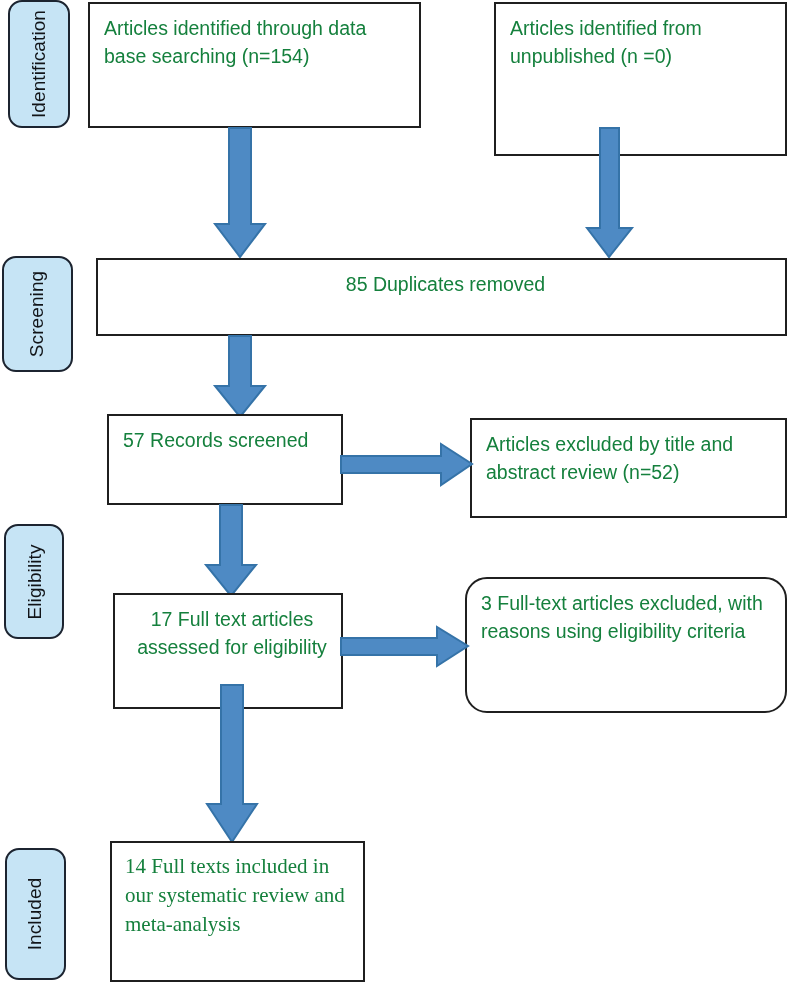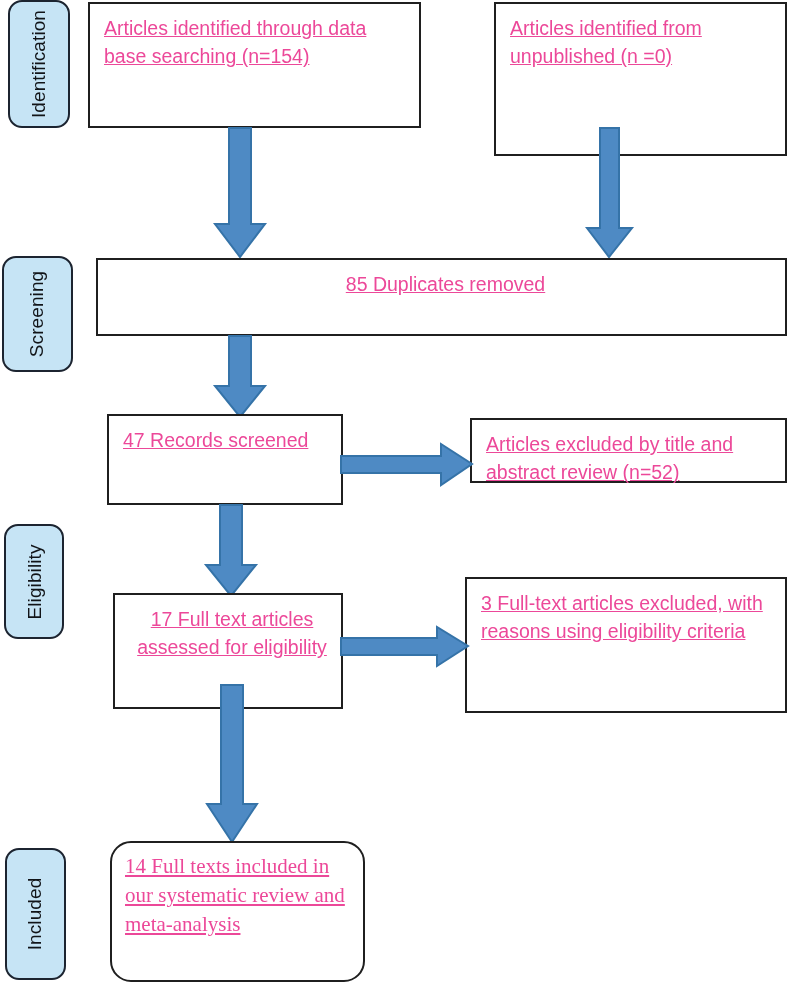--- a/index.html
+++ b/index.html
@@ -46,23 +46,22 @@
     border: 2px solid #1f1f1f;
     box-sizing: border-box;
   }
   .flow-box .box-text {
     position: absolute;
     left: 14px;
     right: 6px;
     top: 10px;
     font-size: 19.5px;
     line-height: 1.46;
-    color: #ec4899;
+    color: #15803d;
     white-space: pre-line;
-    text-decoration: underline;
   }
   .flow-box.serif .box-text {
     font-family: "Liberation Serif", serif;
     font-size: 21px;
     line-height: 1.38;
     left: 13px;
     top: 9px;
   }
 
   
@@ -119,56 +118,56 @@
     <div class="box-text">85 Duplicates removed</div>
   </div>
 
   <div class="arrow" style="left:214px; top:336px; width:52px; height:82px;">
     <svg width="52" height="82" viewBox="0 0 52 82">
       <polygon points="15,0 37,0 37,50 51,50 26,81 1,50 15,50" fill="#4e8ac4" stroke="#3573a8" stroke-width="2"></polygon>
     </svg>
   </div>
 
   <div class="flow-box" style="left:107px; top:414px; width:236px; height:91px;">
-    <div class="box-text">47 Records screened</div>
+    <div class="box-text">57 Records screened</div>
   </div>
 
-  <div class="flow-box" style="left:470px; top:418px; width:317px; height:65px;padding-left:32px;">
+  <div class="flow-box" style="left:470px; top:418px; width:317px; height:100px;padding-left:32px;">
     <div class="box-text">Articles excluded by title and abstract review (n=52)</div>
   </div>
 
   <div class="arrow" style="left:341px; top:443px; width:132px; height:44px;">
     <svg width="132" height="44" viewBox="0 0 132 44">
       <polygon points="0,13 100,13 100,1 131,21 100,42 100,30 0,30" fill="#4e8ac4" stroke="#3573a8" stroke-width="2"></polygon>
     </svg>
   </div>
 
   <div class="arrow" style="left:205px; top:505px; width:52px; height:92px;">
     <svg width="52" height="92" viewBox="0 0 52 92">
       <polygon points="15,0 37,0 37,60 51,60 26,91 1,60 15,60" fill="#4e8ac4" stroke="#3573a8" stroke-width="2"></polygon>
     </svg>
   </div>
 
   <div class="flow-box" style="left:113px; top:593px; width:230px; height:116px;text-align:center;">
     <div class="box-text">17 Full text articles assessed for eligibility</div>
   </div>
 
-  <div class="flow-box" style="left:465px; top:577px; width:322px; height:136px;">
+  <div class="flow-box" style="left:465px; top:577px; width:322px; height:136px;border-radius:22px;">
     <div class="box-text">3 Full-text articles excluded, with reasons using eligibility criteria</div>
   </div>
 
   <div class="arrow" style="left:341px; top:626px; width:128px; height:42px;">
     <svg width="128" height="42" viewBox="0 0 128 42">
       <polygon points="0,12 96,12 96,1 127,20 96,40 96,29 0,29" fill="#4e8ac4" stroke="#3573a8" stroke-width="2"></polygon>
     </svg>
   </div>
 
   <div class="arrow" style="left:205px; top:685px; width:54px; height:158px;">
     <svg width="54" height="158" viewBox="0 0 54 158">
       <polygon points="16,0 38,0 38,119 52,119 27,157 2,119 16,119" fill="#4e8ac4" stroke="#3573a8" stroke-width="2"></polygon>
     </svg>
   </div>
 
-  <div class="flow-box serif" style="left:110px; top:841px; width:255px; height:141px;border-radius:21px;">
+  <div class="flow-box serif" style="left:110px; top:841px; width:255px; height:141px;">
     <div class="box-text">14 Full texts included in our systematic review and meta-analysis</div>
   </div>
 
 </div>
 
 </body></html>

